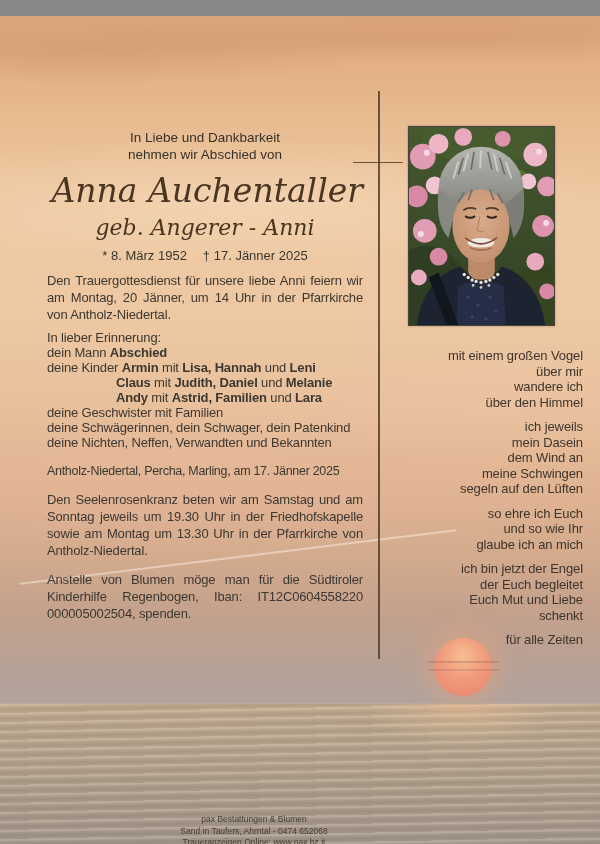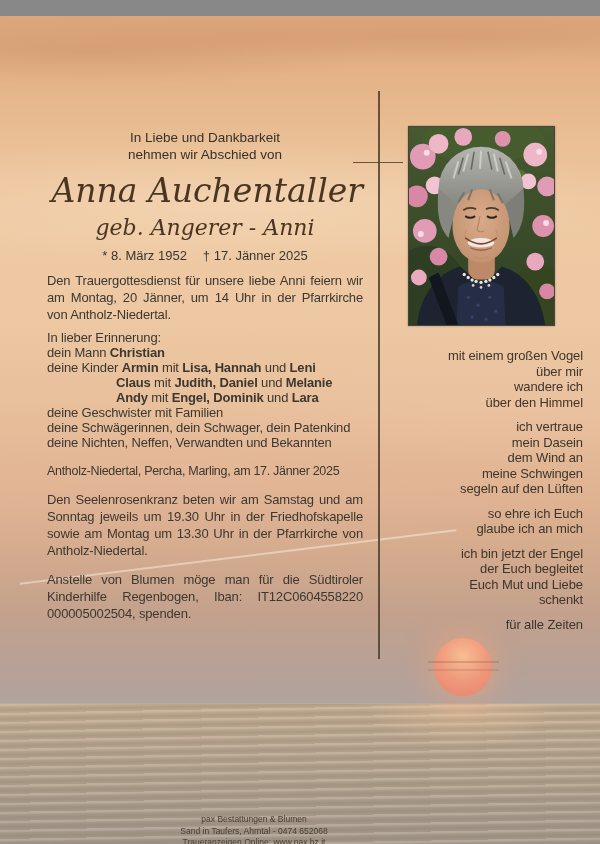--- a/index.html
+++ b/index.html
@@ -194,49 +194,50 @@
     <p class="intro"><span>In Liebe und Dankbarkeit</span><br><span>nehmen wir Abschied von</span></p>
     <h1 class="name">Anna Auchentaller</h1>
     <div class="maiden">geb. Angerer - Anni</div>
     <div class="dates">
       <span>* 8. März 1952</span>
       <span>† 17. Jänner 2025</span>
     </div>
     <p class="para first">Den Trauergottesdienst für unsere liebe Anni feiern wir am Montag, 20 Jänner, um 14 Uhr in der Pfarrkirche von Antholz-Niedertal.</p>
     <p class="heading">In lieber Erinnerung:</p>
     <div class="fam">
-      <div class="fam-line"><span>dein Mann </span><b>Christian</b></div>
+      <div class="fam-line"><span>dein Mann </span><b>Abschied</b></div>
       <div class="fam-line"><span>deine Kinder </span><b>Armin</b><span> mit </span><b>Lisa, Hannah</b><span> und </span><b>Leni</b></div>
       <div class="fam-line indent"><b>Claus</b><span> mit </span><b>Judith, Daniel</b><span> und </span><b>Melanie</b></div>
-      <div class="fam-line indent"><b>Andy</b><span> mit </span><b>Engel, Dominik</b><span> und </span><b>Lara</b></div>
+      <div class="fam-line indent"><b>Andy</b><span> mit </span><b>Astrid, Familien</b><span> und </span><b>Lara</b></div>
       <div class="fam-line"><span>deine Geschwister mit Familien</span></div>
       <div class="fam-line"><span>deine Schwägerinnen, dein Schwager, dein Patenkind</span></div>
       <div class="fam-line"><span>deine Nichten, Neffen, Verwandten und Bekannten</span></div>
     </div>
     <p class="dateline">Antholz-Niedertal, Percha, Marling, am 17. Jänner 2025</p>
     <p class="para">Den Seelenrosenkranz beten wir am Samstag und am Sonntag jeweils um 19.30 Uhr in der Friedhofskapelle sowie am Montag um 13.30 Uhr in der Pfarrkirche von Antholz-Niedertal.</p>
     <p class="para">Anstelle von Blumen möge man für die Südtiroler Kinderhilfe Regenbogen, Iban: IT12C0604558220 000005002504, spenden.</p>
   </div>
 
   <div class="poem">
     <div class="stanza">
       <div class="poem-line">mit einem großen Vogel</div>
       <div class="poem-line">über mir</div>
       <div class="poem-line">wandere ich</div>
       <div class="poem-line">über den Himmel</div>
     </div>
     <div class="stanza">
-      <div class="poem-line">ich vertraue</div>
+      <div class="poem-line">ich jeweils</div>
       <div class="poem-line">mein Dasein</div>
       <div class="poem-line">dem Wind an</div>
       <div class="poem-line">meine Schwingen</div>
       <div class="poem-line">segeln auf den Lüften</div>
     </div>
     <div class="stanza">
       <div class="poem-line">so ehre ich Euch</div>
+      <div class="poem-line">und so wie Ihr</div>
       <div class="poem-line">glaube ich an mich</div>
     </div>
     <div class="stanza">
       <div class="poem-line">ich bin jetzt der Engel</div>
       <div class="poem-line">der Euch begleitet</div>
       <div class="poem-line">Euch Mut und Liebe</div>
       <div class="poem-line">schenkt</div>
     </div>
     <div class="stanza">
       <div class="poem-line">für alle Zeiten</div>

